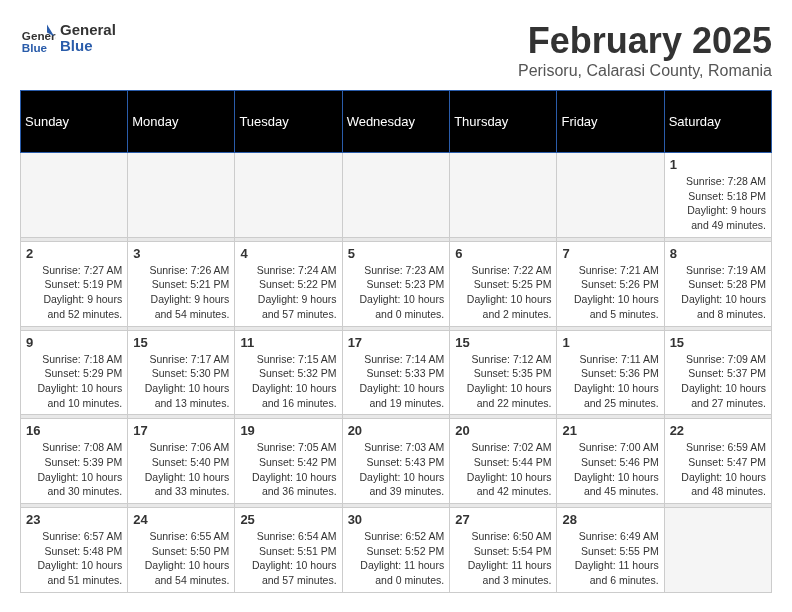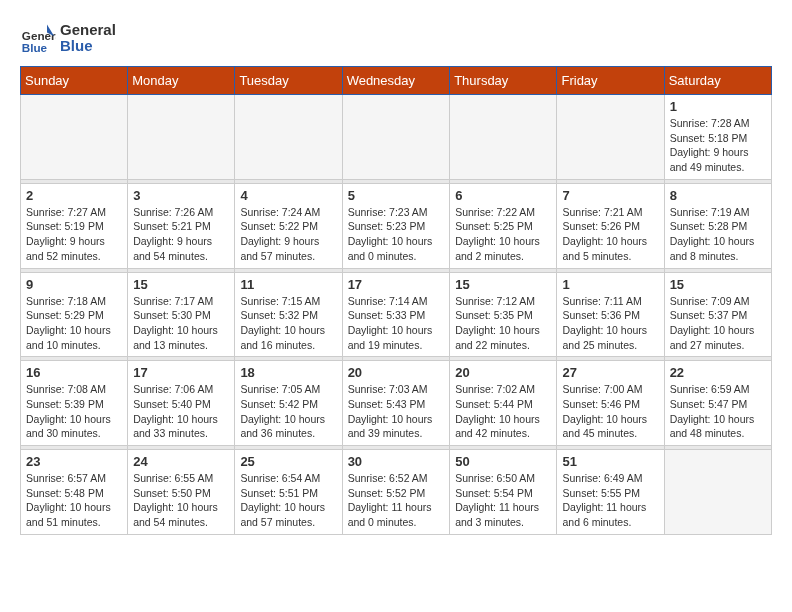--- a/index.html
+++ b/index.html
@@ -39,23 +39,23 @@
       font-size: 16px;
       color: #555;
     }
     .calendar {
       width: 100%;
       border-collapse: collapse;
       margin-top: 10px;
       font-size: 11px;
     }
     .calendar th {
-      background: #c2410c;
+      background: #000000;
       color: #fff;
-      padding: 6px 4px;
+      padding: 23px 4px;
       text-align: left;
       font-size: 13px;
       font-weight: normal;
       border: 1px solid #2a5caa;
     }
     .calendar td {
       border: 1px solid #ccc;
       vertical-align: top;
       padding: 4px 5px;
       width: 108px;
@@ -69,20 +69,21 @@
       font-size: 13px;
       font-weight: bold;
       color: #333;
       display: block;
       margin-bottom: 2px;
     }
     .day-info {
       color: #333;
       line-height: 1.4;
       font-size: 10.5px;
+      text-align: right;
     }
     .row-separator td {
       height: 4px;
       background: #e8e8e8;
       border: 1px solid #ccc;
       padding: 0;
     }
   </style>
 </head>
 <body>
@@ -92,20 +93,24 @@
     <svg class="logo-icon" viewBox="0 0 40 40">
       <text x="2" y="22" font-size="13" font-weight="bold" fill="#333">General</text>
       <text x="2" y="35" font-size="13" font-weight="bold" fill="#2a5caa">Blue</text>
       <polygon points="30,5 38,18 30,14" fill="#2a5caa"></polygon>
     </svg>
     <div>
       <div style="color:#333;font-size:15px;font-weight:bold;line-height:1.1;">General</div>
       <div style="color:#2a5caa;font-size:15px;font-weight:bold;line-height:1.1;">Blue</div>
     </div>
   </div>
+  <div class="title-block">
+    <div class="month-title">February 2025</div>
+    <div class="location-title">Perisoru, Calarasi County, Romania</div>
+  </div>
 </div>
 
 <table class="calendar">
   <thead>
     <tr>
     <th>Sunday</th>
         <th>Monday</th>
         <th>Tuesday</th>
         <th>Wednesday</th>
         <th>Thursday</th>
@@ -216,33 +221,33 @@
       <tr>
         <td>
           <span class="day-number">16</span>
           <div class="day-info">Sunrise: 7:08 AM<br>Sunset: 5:39 PM<br>Daylight: 10 hours and 30 minutes.</div>
         </td>
         <td>
           <span class="day-number">17</span>
           <div class="day-info">Sunrise: 7:06 AM<br>Sunset: 5:40 PM<br>Daylight: 10 hours and 33 minutes.</div>
         </td>
         <td>
-          <span class="day-number">18</span>
+          <span class="day-number">19</span>
           <div class="day-info">Sunrise: 7:05 AM<br>Sunset: 5:42 PM<br>Daylight: 10 hours and 36 minutes.</div>
         </td>
         <td>
           <span class="day-number">20</span>
           <div class="day-info">Sunrise: 7:03 AM<br>Sunset: 5:43 PM<br>Daylight: 10 hours and 39 minutes.</div>
         </td>
         <td>
           <span class="day-number">20</span>
           <div class="day-info">Sunrise: 7:02 AM<br>Sunset: 5:44 PM<br>Daylight: 10 hours and 42 minutes.</div>
         </td>
         <td>
-          <span class="day-number">27</span>
+          <span class="day-number">21</span>
           <div class="day-info">Sunrise: 7:00 AM<br>Sunset: 5:46 PM<br>Daylight: 10 hours and 45 minutes.</div>
         </td>
         <td>
           <span class="day-number">22</span>
           <div class="day-info">Sunrise: 6:59 AM<br>Sunset: 5:47 PM<br>Daylight: 10 hours and 48 minutes.</div>
         </td>
       </tr>
       <tr class="row-separator">
         <td></td>
         <td></td>
@@ -263,23 +268,23 @@
         </td>
         <td>
           <span class="day-number">25</span>
           <div class="day-info">Sunrise: 6:54 AM<br>Sunset: 5:51 PM<br>Daylight: 10 hours and 57 minutes.</div>
         </td>
         <td>
           <span class="day-number">30</span>
           <div class="day-info">Sunrise: 6:52 AM<br>Sunset: 5:52 PM<br>Daylight: 11 hours and 0 minutes.</div>
         </td>
         <td>
-          <span class="day-number">50</span>
+          <span class="day-number">27</span>
           <div class="day-info">Sunrise: 6:50 AM<br>Sunset: 5:54 PM<br>Daylight: 11 hours and 3 minutes.</div>
         </td>
         <td>
-          <span class="day-number">51</span>
+          <span class="day-number">28</span>
           <div class="day-info">Sunrise: 6:49 AM<br>Sunset: 5:55 PM<br>Daylight: 11 hours and 6 minutes.</div>
         </td>
         <td class="empty"></td>
       </tr>
     </tbody>
 </table>
 
 </body></html>

